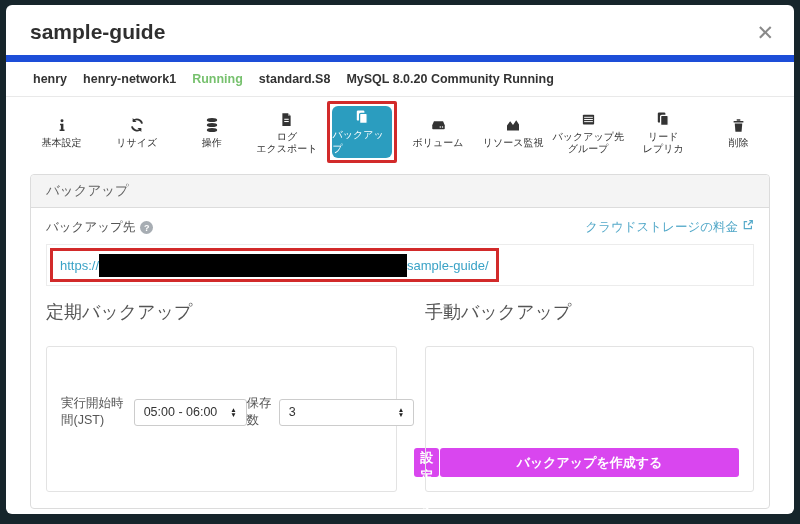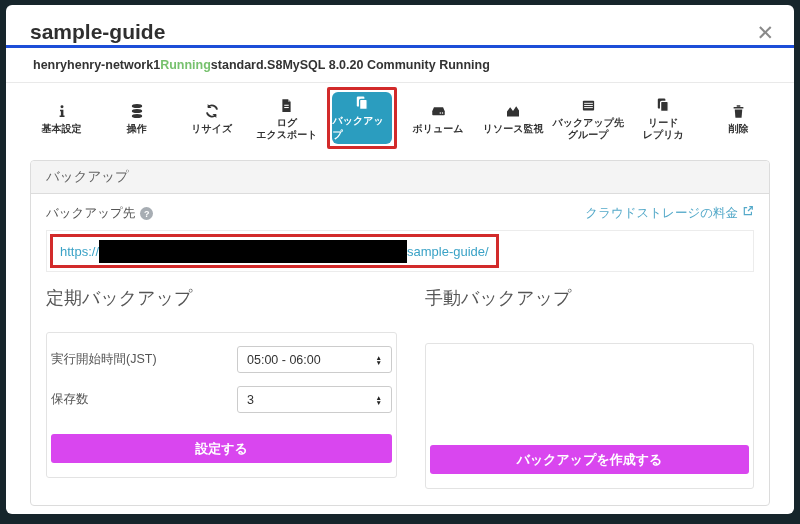--- a/index.html
+++ b/index.html
@@ -6,36 +6,36 @@
   body{
     width:800px;height:524px;position:relative;overflow:hidden;
     background:#16252b;
     font-family:"Liberation Sans","DejaVu Sans",sans-serif;
   }
   .modal{
     position:absolute;left:6px;top:5px;width:788px;height:509px;
     background:#fff;border-radius:6px;box-sizing:border-box;overflow:hidden;
   }
   
-  .modal-header{position:relative;padding:14px 24px 0;border-bottom:3px solid #1d4ed8;}
+  .modal-header{position:relative;padding:14px 24px 10px;border-bottom:7px solid #1d4ed8;}
   .modal-title{font-size:21px;font-weight:bold;color:#2f2f2f;line-height:26px;}
   .close-btn{
     position:absolute;right:20px;top:17px;font-size:21px;color:#8a8a8a;
     line-height:1;cursor:pointer;font-weight:400;
   }
   
   .info-row{
-    display:flex;align-items:center;padding:10px 27px;
+    display:flex;gap:16px;align-items:center;padding:10px 27px;
     font-size:12.5px;font-weight:bold;color:#333;border-bottom:1px solid #e9e9e9;
   }
   .status-running{color:#77c16e;}
   
   .toolbar{
     display:flex;justify-content:flex-end;align-items:center;
-    padding:5px 18px 7px;height:72px;box-sizing:border-box;font-weight:bold;
+    padding:5px 18px 7px;height:72px;box-sizing:border-box;
   }
   .tab{
     flex:1;display:flex;flex-direction:column;align-items:center;gap:4px;
     font-size:10px;color:#333;text-align:center;white-space:pre-line;
     line-height:1.2;cursor:pointer;--tile-bg:#fff;
   }
   .tab .ticon{height:18px;display:flex;align-items:flex-end;justify-content:center;}
   .tab-annotation{
     flex:0 0 auto;border:3px solid #d22a2a;padding:2px;border-radius:2px;margin:0 3px;
   }
@@ -65,25 +65,25 @@
   }
   .url-annotation{
     display:inline-flex;align-items:center;border:3px solid #d22a2a;
     height:34px;box-sizing:border-box;padding:0 7px;
   }
   .url-text{color:#3aa2c6;font-size:13px;cursor:pointer;white-space:nowrap;}
   .redacted-url{width:308px;height:23px;background:#000;}
   
   .cols{display:flex;gap:28px;margin-top:14px;}
   .col-left{width:351px;flex:none;display:flex;flex-direction:column;}
-  .col-right{flex:1;display:flex;flex-direction:column;gap:11px;}
+  .col-right{flex:1;display:flex;flex-direction:column;}
   .col-title{font-size:18px;color:#555;margin-bottom:22px;}
   .col-box{
-    border:1px solid #e3e3e3;border-radius:3px;padding:13px 4px 14px;
-    height:146px;box-sizing:border-box;display:flex;flex-direction:column;
+    border:1px solid #e3e3e3;border-radius:3px;padding:13px 14px 14px;
+    height:146px;box-sizing:border-box;display:flex;flex-direction:row;
   }
   .form-row{display:flex;justify-content:space-between;align-items:center;margin-bottom:13px;}
   .form-label{font-size:12.5px;color:#555;}
   .select{
     width:155px;height:27px;border:1px solid #ccc;border-radius:3px;background:#fff;
     display:flex;align-items:center;justify-content:space-between;padding:0 9px;
     font-size:12.5px;color:#333;cursor:pointer;box-sizing:border-box;
   }
   .spinner{display:flex;flex-direction:column;font-size:6.5px;color:#222;line-height:5px;}
   .btn{
@@ -123,39 +123,39 @@
         <svg viewBox="0 0 20 20" width="14" height="15" fill="currentColor">
             <circle cx="10" cy="3.3" r="2.1"></circle>
             <path d="M7.2 7.4h4.8v8.3h1.6V18H6.6v-2.3h1.8V9.7H7.2z"></path>
           </svg>
       </span>
       <span>基本設定</span>
     </div>
 
     <div class="tab">
       <span class="ticon">
-        <svg viewBox="0 0 20 20" width="16" height="16" fill="currentColor">
-            <ellipse cx="10" cy="3.6" rx="6.5" ry="2.5"></ellipse>
-            <ellipse cx="10" cy="10" rx="6.5" ry="2.5"></ellipse>
-            <ellipse cx="10" cy="16.4" rx="6.5" ry="2.5"></ellipse>
-          </svg>
-      </span>
-      <span>操作</span>
-    </div>
-
-    <div class="tab">
-      <span class="ticon">
         <svg viewBox="0 0 20 20" width="16" height="16">
             <path d="M16.3 8.3A6.6 6.6 0 0 0 5.2 4.9" fill="none" stroke="currentColor" stroke-width="2.3"></path>
             <path d="M3.7 11.7a6.6 6.6 0 0 0 11.1 3.4" fill="none" stroke="currentColor" stroke-width="2.3"></path>
             <path d="M4.6 1.4v4.8h4.8z" fill="currentColor"></path>
             <path d="M15.4 18.6v-4.8h-4.8z" fill="currentColor"></path>
           </svg>
       </span>
       <span>リサイズ</span>
+    </div>
+
+    <div class="tab">
+      <span class="ticon">
+        <svg viewBox="0 0 20 20" width="16" height="16" fill="currentColor">
+            <ellipse cx="10" cy="3.6" rx="6.5" ry="2.5"></ellipse>
+            <ellipse cx="10" cy="10" rx="6.5" ry="2.5"></ellipse>
+            <ellipse cx="10" cy="16.4" rx="6.5" ry="2.5"></ellipse>
+          </svg>
+      </span>
+      <span>操作</span>
     </div>
 
     <div class="tab">
       <span class="ticon">
         <svg viewBox="0 0 20 20" width="15" height="15">
             <path d="M4.5 1.5H12l3.5 3.5v13.5h-11z" fill="currentColor"></path>
             <path d="M12 1.5V5h3.5z" fill="#fff" opacity="0.5"></path>
             <rect x="7" y="9" width="6" height="1.4" fill="#fff"></rect>
             <rect x="7" y="12" width="6" height="1.4" fill="#fff"></rect>
           </svg>

